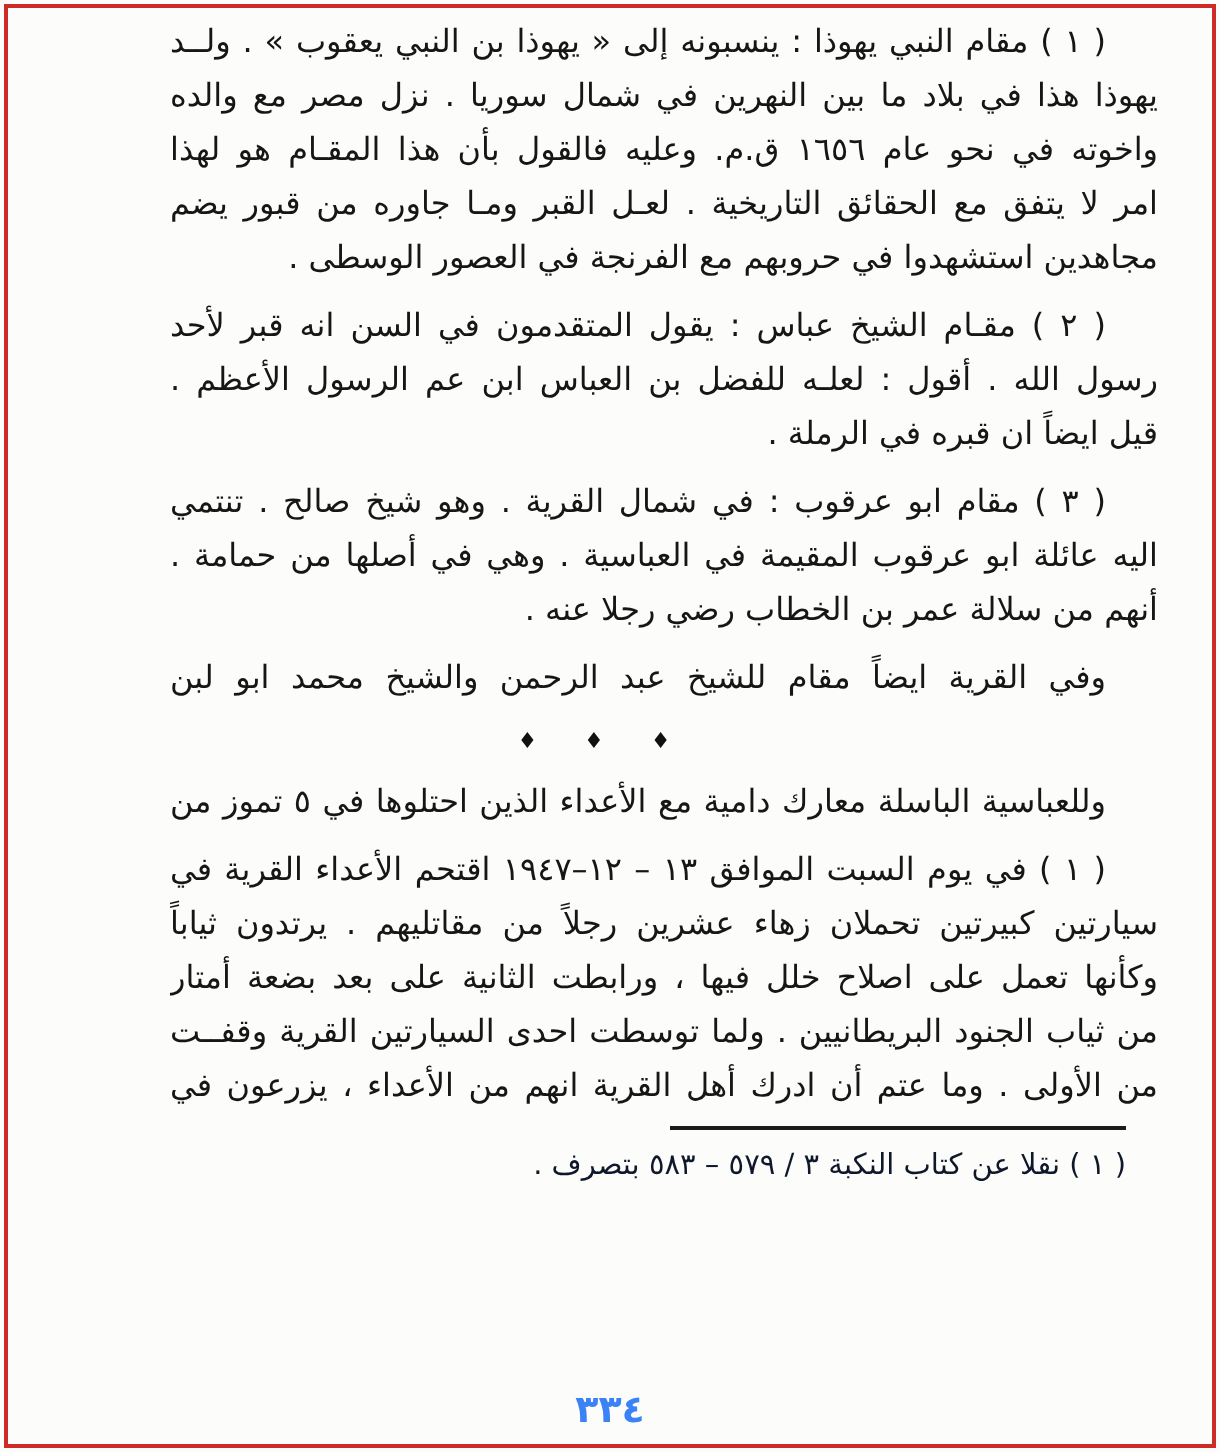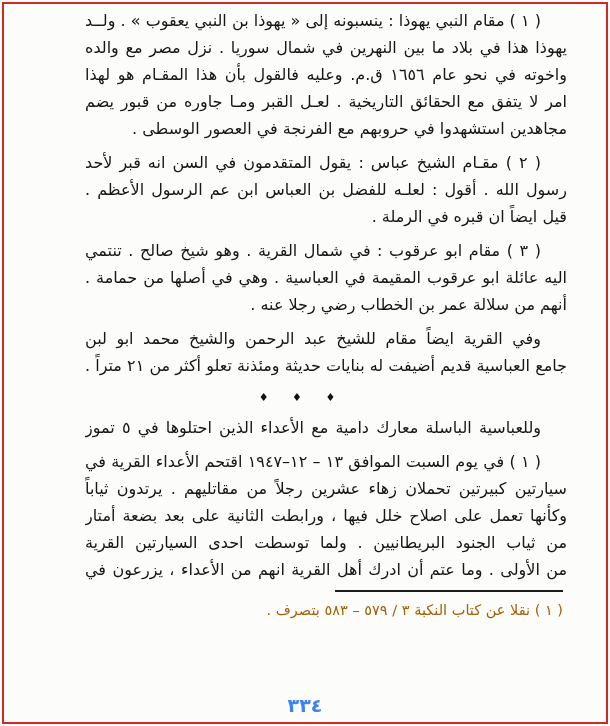--- a/index.html
+++ b/index.html
@@ -16,21 +16,21 @@
     pointer-events: none;
   }
   .text-column {
     position: absolute;
     top: 7px; right: 31px;
     width: 494px;
     direction: rtl;
     color: #161616;
     font-size: 16px;
   }
-  .para { margin: 0 12px 7px 0; }
+  .para { margin: 0 0 7px 0; }
   .line {
     height: 27px; line-height: 27px;
     text-align: justify;
     text-align-last: justify;
     overflow: hidden;
     white-space: normal;
   }
   .line.first { padding-right: 26px; }
   .line.ragged { text-align-last: right; }
   .star-separator {
@@ -49,21 +49,21 @@
     margin: 7px 16px 0 0;
     border: 0;
     border-top: 2px solid #1c1c1c;
   }
   .footnote-text {
     direction: rtl;
     margin: 6px 16px 0 0;
     font-size: 14.5px;
     line-height: 24px;
     text-align: right;
-    color: #a16207;
+    color: #0f172a;
   }
   .page-number {
     position: absolute;
     bottom: 10px; left: 0;
     width: 100%;
     direction: rtl;
     text-align: center;
     font-weight: bold;
     font-size: 19px;
     letter-spacing: 1px;
@@ -90,21 +90,20 @@
         <div class="line">رسول الله . أقول : لعلـه للفضل بن العباس ابن عم الرسول الأعظم . والذي</div>
         <div class="line ragged">قيل ايضاً ان قبره في الرملة .</div>
       </div>
       <div class="para">
         <div class="line first">( ٣ ) مقام ابو عرقوب : في شمال القرية . وهو شيخ صالح . تنتمي</div>
         <div class="line">اليه عائلة ابو عرقوب المقيمة في العباسية . وهي في أصلها من حمامة . يذكرون</div>
         <div class="line ragged">أنهم من سلالة عمر بن الخطاب رضي رجلا عنه .</div>
       </div>
       <div class="para">
         <div class="line first">وفي القرية ايضاً مقام للشيخ عبد الرحمن والشيخ محمد ابو لبن وغيرهما</div>
-        <div class="line">جامع العباسية قديم أضيفت له بنايات حديثة ومئذنة تعلو أكثر من ٢١ متراً .</div>
       </div>
     </div>
 
   <div class="star-separator">♦ ♦ ♦</div>
 
   <div>
       <div class="para">
         <div class="line first">وللعباسية الباسلة معارك دامية مع الأعداء الذين احتلوها في ٥ تموز من</div>
       </div>
       <div class="para">

